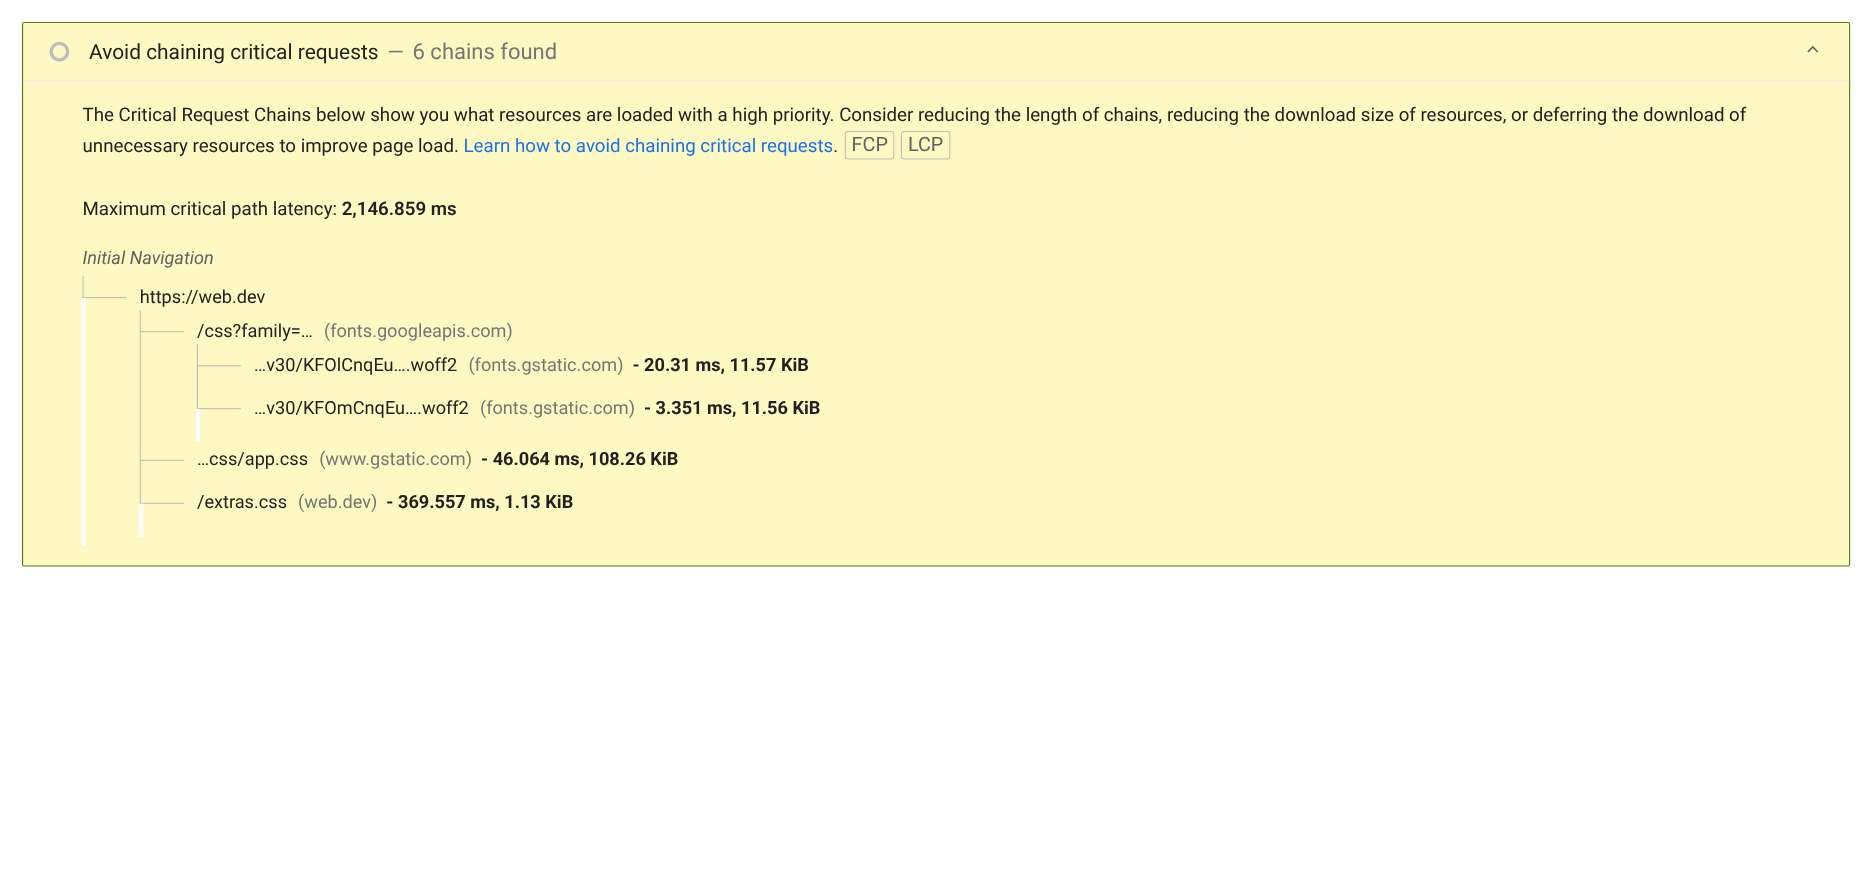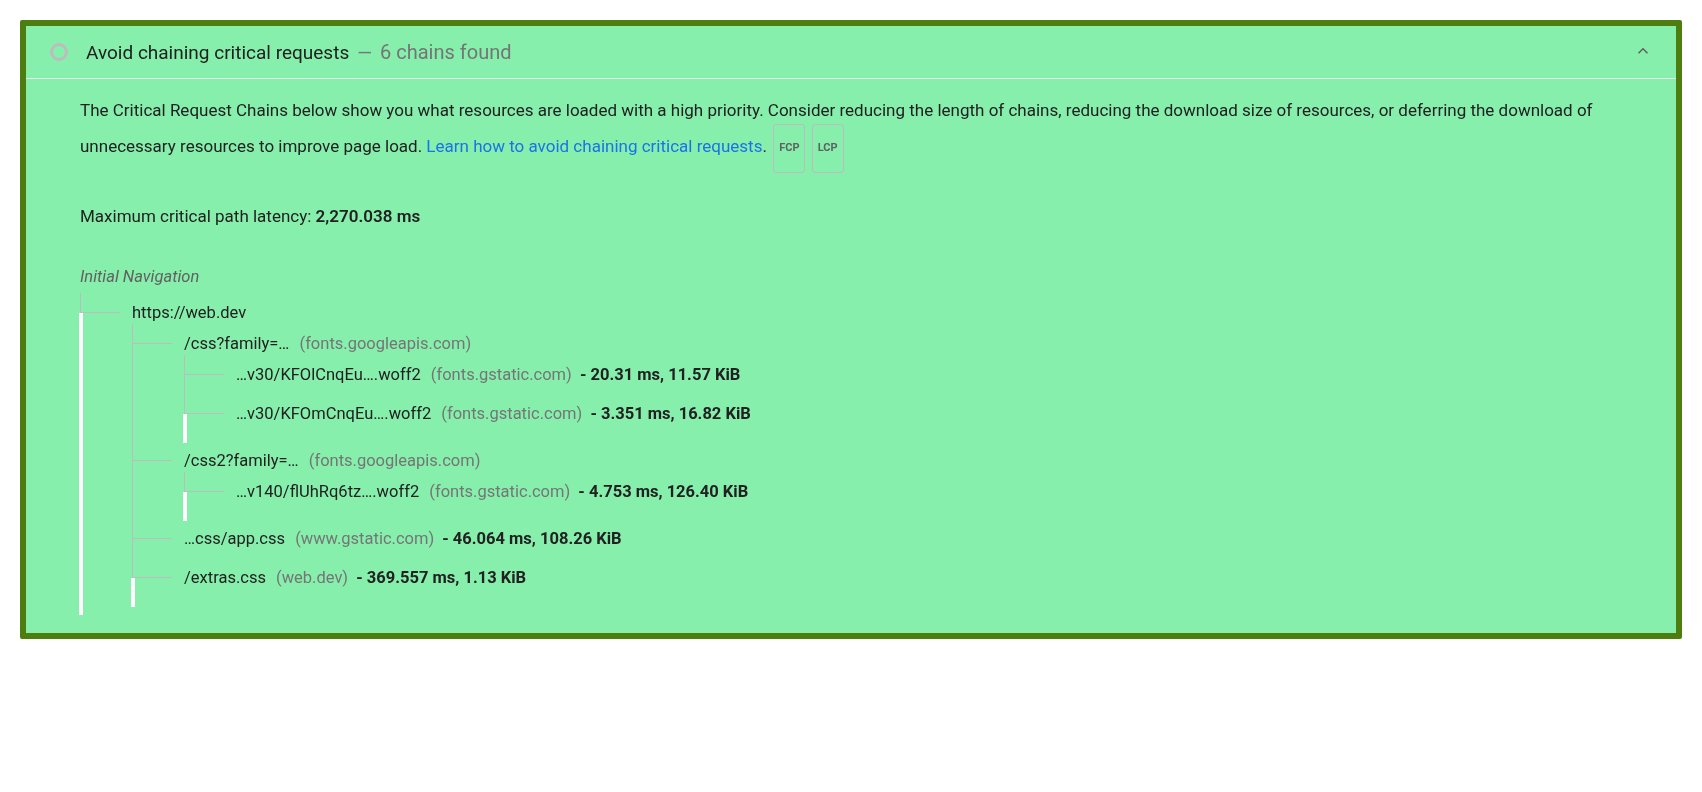--- a/index.html
+++ b/index.html
@@ -5,23 +5,23 @@
   * { box-sizing: border-box; }
   body {
     margin: 0;
     padding: 20px;
     font-family: Roboto, "Helvetica Neue", Arial, sans-serif;
     font-size: 14px;
     background: #fff;
     color: #212121;
   }
   .audit-card {
-    border: 6px solid #4d7c0f;
+    border: 1px solid #4d7c0f;
     border-radius: 2px;
-    background: #86efac;
+    background: #fef9c3;
     padding: 0;
   }
   .audit-header {
     display: flex;
     align-items: center;
     padding: 14px 24px;
     cursor: pointer;
     border-bottom: 1px solid #ebebeb;
   }
   .status-circle {
@@ -59,38 +59,37 @@
     line-height: 1.6;
     color: #212121;
   }
   .desc a {
     color: #1a73e8;
     text-decoration: none;
     text-align: center;
   }
   .metric-tag {
     display: inline-block;
-    font-size: 11px;
+    font-size: 18px;
     border: 1px solid #bdbdbd;
     border-radius: 3px;
-    padding: 16px 5px;
+    padding: 0px 5px;
     color: #616161;
     margin-left: 2px;
     vertical-align: 1px;
     line-height: 1.35;
-    font-weight: bold;
   }
   .latency {
     margin-top: 30px;
     font-size: 17px;
   }
   .latency b { font-weight: 600; }
 
   .tree {
-    margin-top: 34px;
+    margin-top: 18px;
     font-size: 16.5px;
   }
   .tree-root-label {
     font-style: italic;
     color: #616161;
     margin-bottom: 2px;
   }
 
   .tree ul {
     list-style: none;
@@ -156,21 +155,21 @@
 
   <div class="audit-body">
 
     <div class="desc">
       <span>The Critical Request Chains below show you what resources are loaded with a high priority. Consider reducing the length of chains, reducing the download size of resources, or deferring the download of unnecessary resources to improve page load. </span><a href="#">Learn how to avoid chaining critical requests</a><span>.</span>
       <span class="metric-tag">FCP</span>
       <span class="metric-tag">LCP</span>
     </div>
 
     <div class="latency">
-      <span>Maximum critical path latency: </span><b>2,270.038 ms</b>
+      <span>Maximum critical path latency: </span><b>2,146.859 ms</b>
     </div>
 
     <div class="tree">
       <div class="tree-root-label">Initial Navigation</div>
       <ul>
         <li>
           <span class="node-path">https://web.dev</span>
           <ul>
             <li>
               <span class="node-path">/css?family=…</span>
@@ -178,33 +177,21 @@
               <span class="node-stats"></span>
               <ul>
                 <li>
                   <span class="node-path">…v30/KFOlCnqEu….woff2</span>
                   <span class="node-origin">(fonts.gstatic.com)</span>
                   <span class="node-stats">- 20.31 ms, 11.57 KiB</span>
                 </li>
                 <li>
                   <span class="node-path">…v30/KFOmCnqEu….woff2</span>
                   <span class="node-origin">(fonts.gstatic.com)</span>
-                  <span class="node-stats">- 3.351 ms, 16.82 KiB</span>
-                </li>
-              </ul>
-            </li>
-            <li>
-              <span class="node-path">/css2?family=…</span>
-              <span class="node-origin">(fonts.googleapis.com)</span>
-              <span class="node-stats"></span>
-              <ul>
-                <li>
-                  <span class="node-path">…v140/flUhRq6tz….woff2</span>
-                  <span class="node-origin">(fonts.gstatic.com)</span>
-                  <span class="node-stats">- 4.753 ms, 126.40 KiB</span>
+                  <span class="node-stats">- 3.351 ms, 11.56 KiB</span>
                 </li>
               </ul>
             </li>
             <li>
               <span class="node-path">…css/app.css</span>
               <span class="node-origin">(www.gstatic.com)</span>
               <span class="node-stats">- 46.064 ms, 108.26 KiB</span>
             </li>
             <li>
               <span class="node-path">/extras.css</span>

